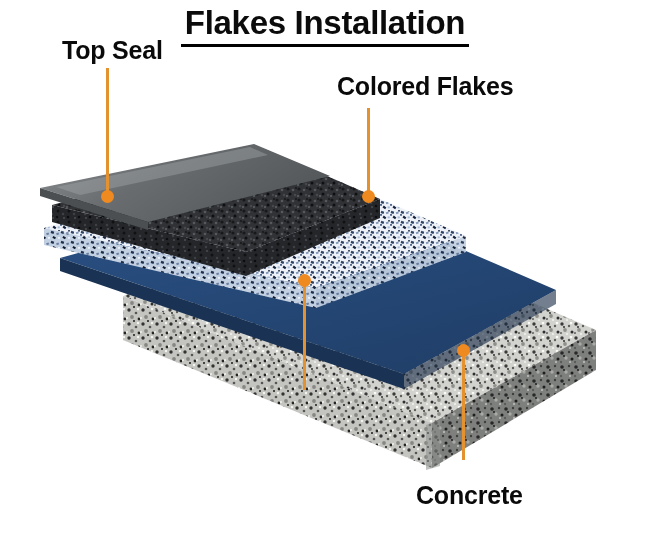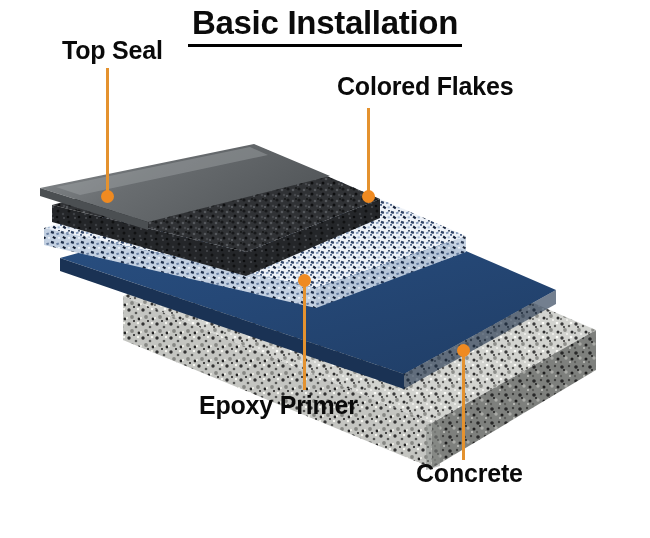--- a/index.html
+++ b/index.html
@@ -40,21 +40,21 @@
     position: absolute;
     font-size: 25px;
     font-weight: bold;
     color: #0a0a0a;
     white-space: nowrap;
     letter-spacing: -0.2px;
   }
   #label-top-seal      { left: 62px;  top: 36px; }
   #label-colored-flakes{ left: 337px; top: 72px; }
   #label-epoxy-primer  { left: 199px; top: 391px; }
-  #label-concrete      { left: 416px; top: 459px; text-align: right; }
+  #label-concrete      { left: 416px; top: 481px; text-align: right; }
 
   
   .leader-line {
     position: absolute;
     width: 3px;
     background: #e4922f;
   }
   .leader-dot {
     position: absolute;
     width: 13px;
@@ -79,21 +79,21 @@
     width: 650px;
     height: 538px;
   }
 </style>
 </head>
 <body>
 
 <div id="stage">
 
   <div id="page-title">
-    <span class="ttl">Basic Installation</span>
+    <span class="ttl">Flakes Installation</span>
   </div>
 
   <svg id="diagram-svg" viewBox="0 0 650 538">
     <defs>
 
       <pattern id="pat-concrete-light" width="14" height="14" patternUnits="userSpaceOnUse">
         <rect width="14" height="14" fill="#d2d3cf"></rect>
         <circle cx="2" cy="2" r="1.7" fill="#3a3a3a"></circle>
         <circle cx="9" cy="4" r="1.2" fill="#5d5d5b"></circle>
         <circle cx="5" cy="8" r="1.9" fill="#8f908c"></circle>
@@ -217,21 +217,20 @@
   </svg>
 
   <div class="callout-label" id="label-top-seal">Top Seal</div>
   <div class="leader-line" id="leader-line-top-seal"></div>
   <div class="leader-dot" id="leader-dot-top-seal"></div>
 
   <div class="callout-label" id="label-colored-flakes">Colored Flakes</div>
   <div class="leader-line" id="leader-line-colored-flakes"></div>
   <div class="leader-dot" id="leader-dot-colored-flakes"></div>
 
-  <div class="callout-label" id="label-epoxy-primer">Epoxy Primer</div>
   <div class="leader-line" id="leader-line-epoxy-primer"></div>
   <div class="leader-dot" id="leader-dot-epoxy-primer"></div>
 
   <div class="callout-label" id="label-concrete">Concrete</div>
   <div class="leader-line" id="leader-line-concrete"></div>
   <div class="leader-dot" id="leader-dot-concrete"></div>
 
 </div>
 
 </body></html>

